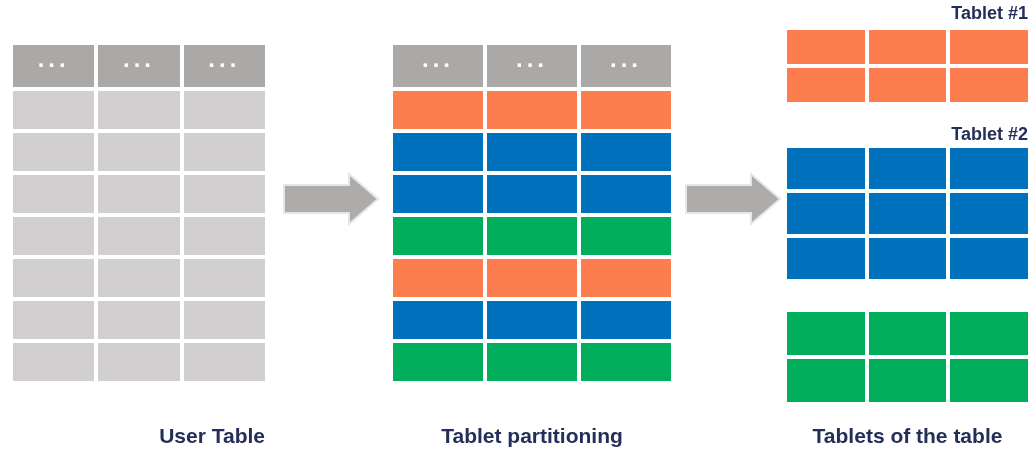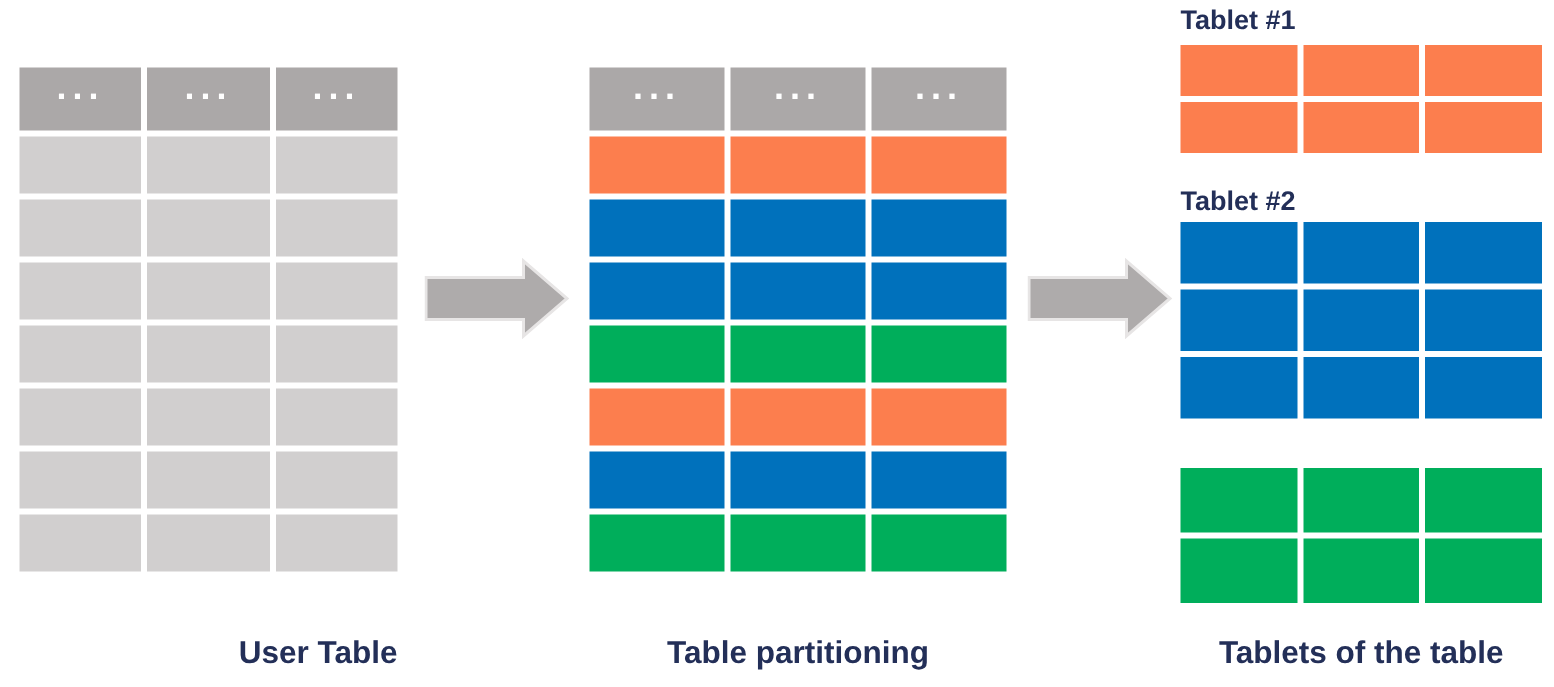--- a/index.html
+++ b/index.html
@@ -12,21 +12,21 @@
   
   .grid{display:flex;flex-direction:column;gap:4px;}
   .grid .row{display:flex;gap:4px;}
   .grid .cell{flex:1;display:flex;align-items:center;justify-content:center;}
   .grid .cell.dots{color:#fff;font-weight:bold;font-size:24px;letter-spacing:4px;}
   .grid .cell.dots span{transform:translateY(-7px);display:inline-block;}
   
   #user-table-grid{left:13px;top:45px;width:252px;}
   #partitioned-table-grid{left:393px;top:45px;width:278px;}
   .tablets-col{left:787px;top:0;width:241px;height:458px;}
-  .tablet-title{position:absolute;width:100%;text-align:left;
+  .tablet-title{position:absolute;width:100%;text-align:right;
     font-weight:bold;font-size:18px;color:var(--navy,#232f58);}
   .tablet-grid{position:absolute;width:100%;}
   .tt1{top:3px;}  .tg1{top:30px;}
   .tt2{top:124px;} .tg2{top:148px;}
   .tt3{top:287px;} .tg3{top:312px;}
   
   .arrow{width:97px;height:54px;}
   .arrow1{left:283px;top:172px;}
   .arrow2{left:685px;top:172px;}
   
@@ -134,21 +134,21 @@
       <div class="cell" style="background: rgb(0, 113, 188);"></div>
       <div class="cell" style="background: rgb(0, 113, 188);"></div>
       <div class="cell" style="background: rgb(0, 113, 188);"></div>
     </div>
     <div class="row" style="height: 38px;">
       <div class="cell" style="background: rgb(0, 174, 91);"></div>
       <div class="cell" style="background: rgb(0, 174, 91);"></div>
       <div class="cell" style="background: rgb(0, 174, 91);"></div>
     </div>
   </div>
-<div class="abs col-label lbl-part">Table partitioning</div>
+<div class="abs col-label lbl-part">Tablet partitioning</div>
 
 <svg class="abs arrow arrow2" viewBox="0 0 97 54">
   <polygon points="1,13 66,13 66,2 95,27 66,52 66,41 1,41" fill="var(--arrow)" stroke="var(--arrow-outline)" stroke-width="2"></polygon>
 </svg>
 
 <div class="abs tablets-col">
   <div class="tablet-title tt1">Tablet #1</div>
   <div class="tablet-grid grid tg1">
       <div class="row" style="height: 34px;">
         <div class="cell" style="background: rgb(252, 126, 78);"></div>

